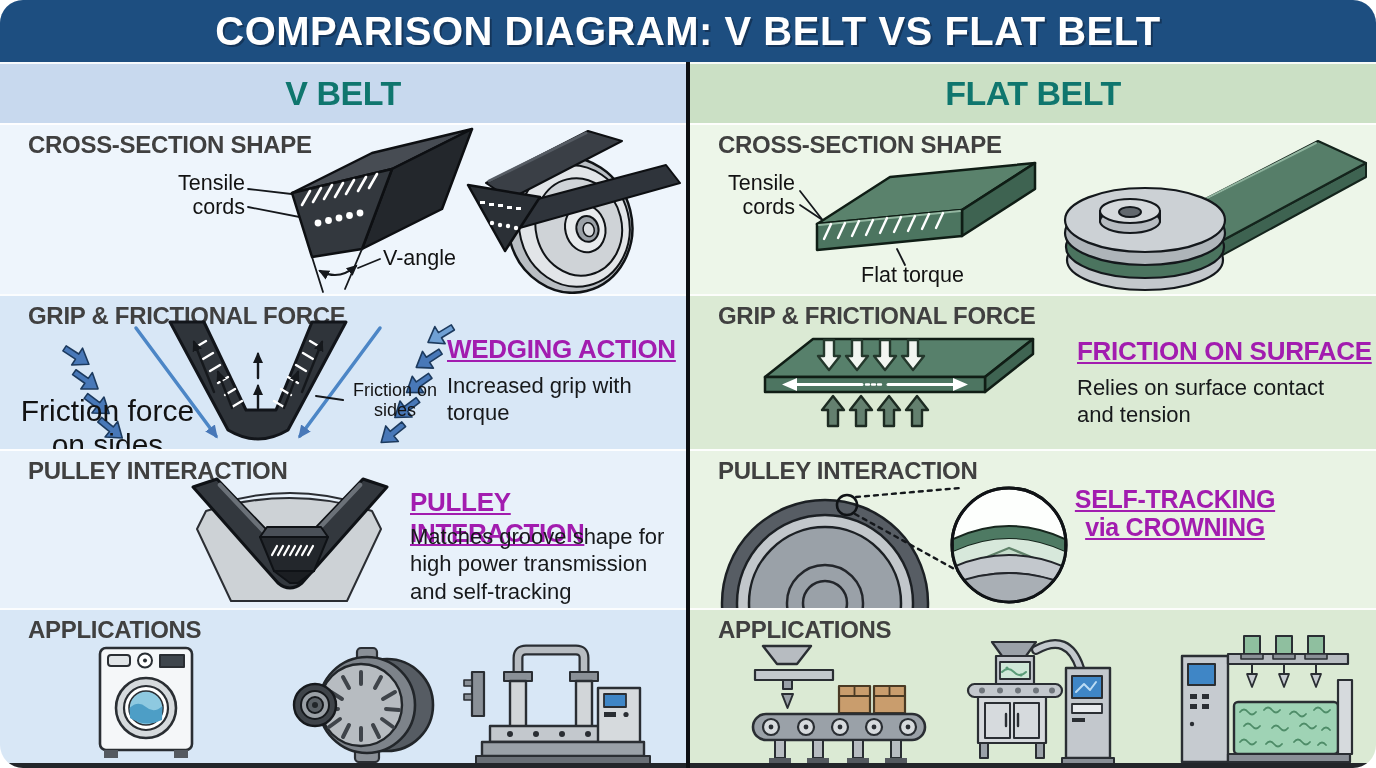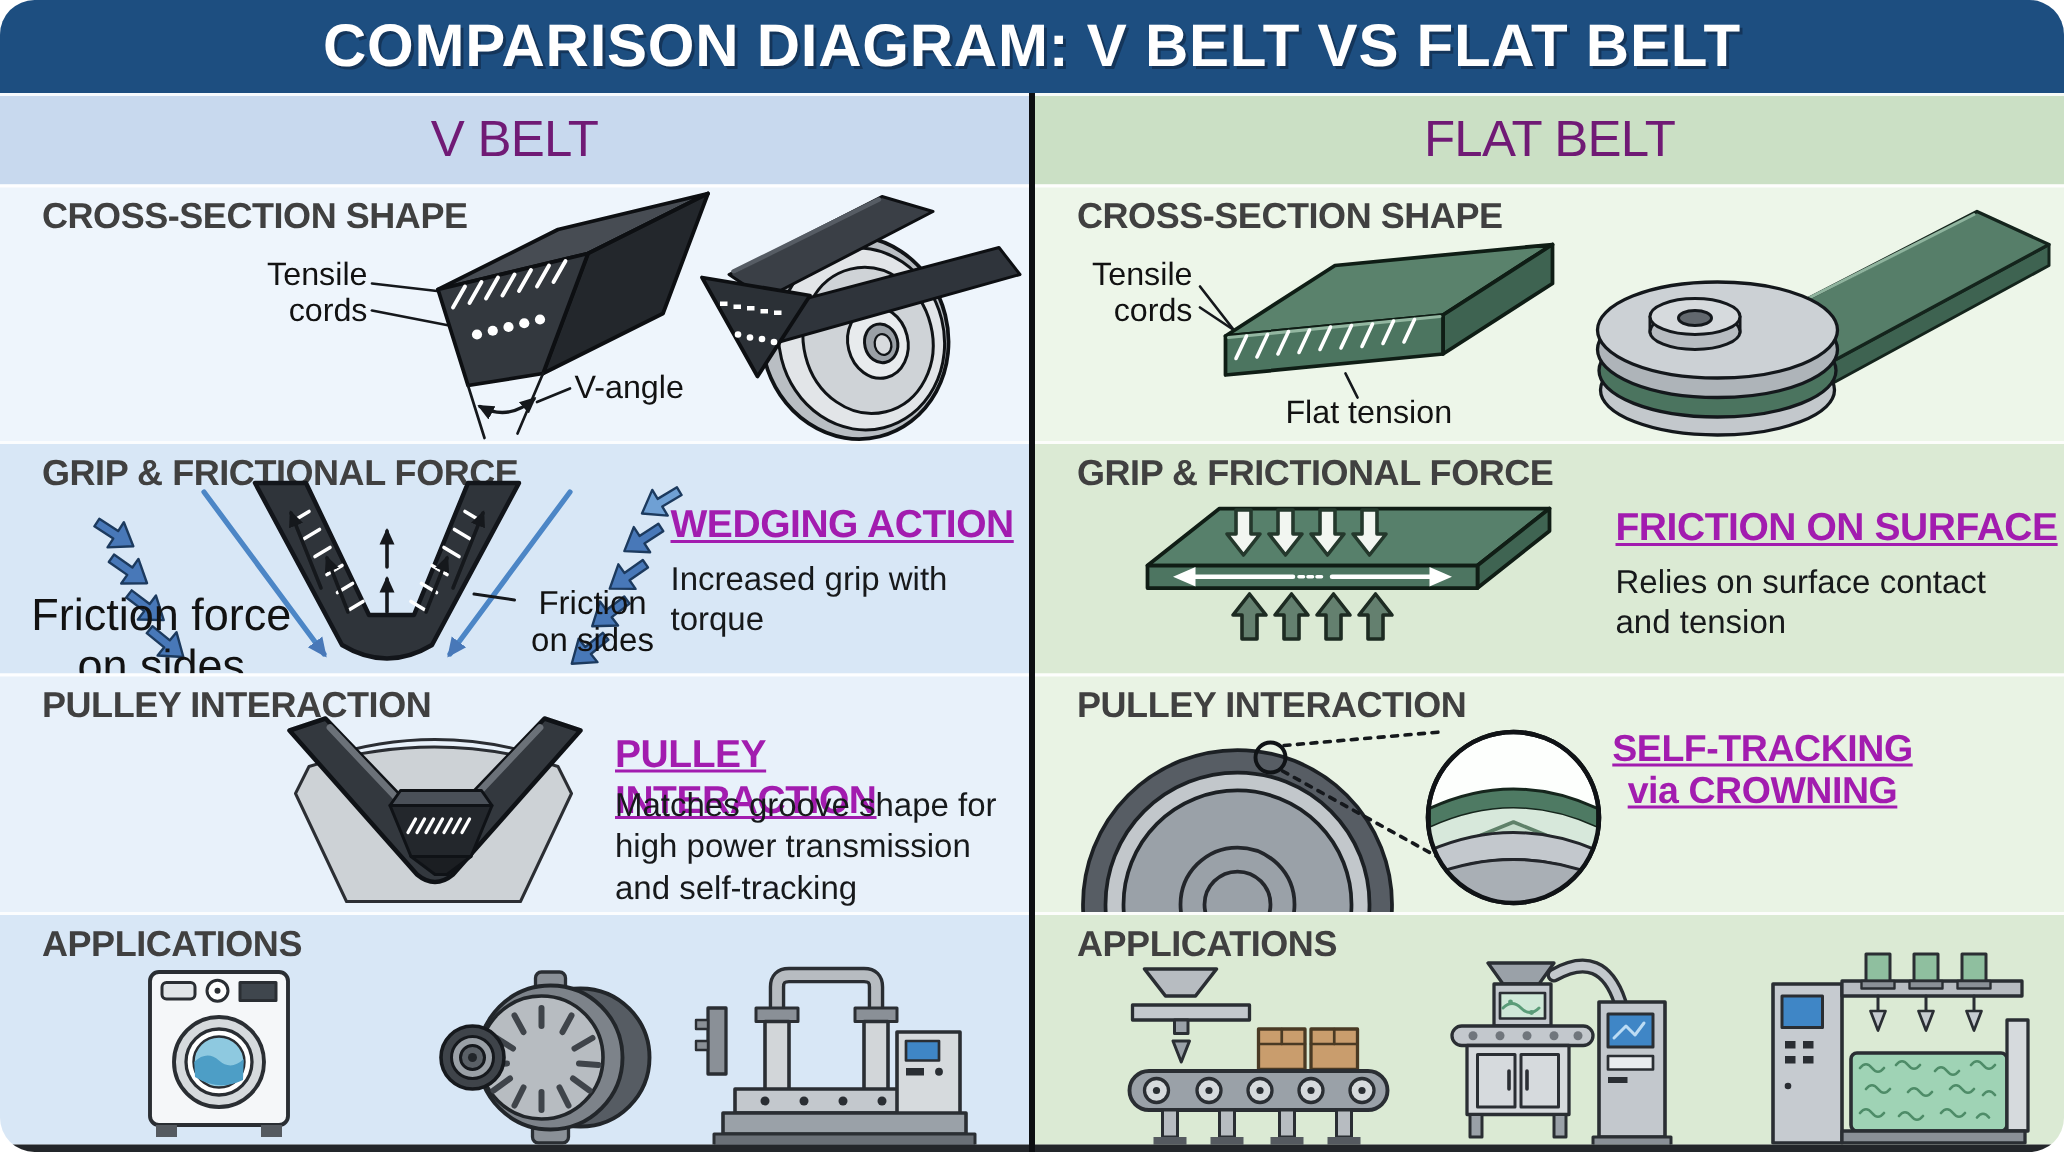--- a/index.html
+++ b/index.html
@@ -7,21 +7,21 @@
           font-family:"Liberation Sans","DejaVu Sans",sans-serif;border-radius:23px;}
   .abs{position:absolute;}
   #title-bar{left:0;top:0;width:1376px;height:62px;background:#1d4e80;
              display:flex;align-items:center;justify-content:center;}
   #title-bar .t{color:#ffffff;font-size:40px;font-weight:bold;letter-spacing:.5px;
                 text-shadow:2px 2px 0 rgba(10,25,45,.45);}
   .col-head{top:62px;height:61px;display:flex;align-items:center;justify-content:center;
             border-top:2px solid rgba(255,255,255,.85);box-sizing:border-box;}
   #col-head-v{left:0;width:686px;background:#c8d9ee;}
   #col-head-f{left:690px;width:686px;background:#cbe0c5;}
-  .col-head .t{font-size:34px;font-weight:normal;color:#701a75;letter-spacing:-.5px;}
+  .col-head .t{font-size:34px;font-weight:bold;color:#0f766e;letter-spacing:-.5px;}
   .cell{position:absolute;overflow:hidden;border-top:2px solid rgba(255,255,255,.9);box-sizing:border-box;}
   .vL{left:0;width:686px;} .fL{left:690px;width:686px;}
   .r1{top:123px;height:171px;} .r2{top:294px;height:155px;}
   .r3{top:449px;height:159px;} .r4{top:608px;height:155px;}
   .v-pale{background:#eef5fc;} .v-tint{background:#d8e7f6;} .v-soft{background:#e8f1fa;}
   .f-pale{background:#edf6e9;} .f-tint{background:#dbead4;} .f-soft{background:#e9f3e4;}
   #divider{left:686px;top:62px;width:4px;height:706px;background:#0d0f12;z-index:5;}
   #bottom-edge{left:0;top:763px;width:1376px;height:5px;background:#23262a;z-index:4;}
   .sec-h{position:absolute;left:28px;top:6px;font-size:24px;font-weight:bold;
          color:#404040;letter-spacing:-.3px;}
@@ -155,21 +155,21 @@
         <ellipse cx="455" cy="108" rx="80" ry="32" fill="#aeb4b9" stroke="#14181c" stroke-width="2.2"></ellipse>
         <ellipse cx="455" cy="95" rx="80" ry="32" fill="#ccd1d5" stroke="#14181c" stroke-width="2.2"></ellipse>
         <line x1="410" y1="86" x2="410" y2="97" stroke="#14181c" stroke-width="2"></line>
         <line x1="470" y1="86" x2="470" y2="97" stroke="#14181c" stroke-width="2"></line>
         <ellipse cx="440" cy="96" rx="30" ry="12" fill="#b7bcc1" stroke="#14181c" stroke-width="2"></ellipse>
         <ellipse cx="440" cy="86" rx="30" ry="12" fill="#d6dadd" stroke="#14181c" stroke-width="2"></ellipse>
         <ellipse cx="440" cy="87" rx="11" ry="5" fill="#62686e" stroke="#14181c" stroke-width="2"></ellipse>
       </g>
     </svg>
     <div class="lbl rgt" style="left:10px;top:46px;width:95px;">Tensile cords</div>
-    <div class="lbl ctr" style="left:140px;top:138px;width:165px;">Flat tension</div>
+    <div class="lbl ctr" style="left:140px;top:138px;width:165px;">Flat torque</div>
   </div>
 
   <div class="cell vL r2 v-tint">
     <div class="sec-h">GRIP &amp; FRICTIONAL FORCE</div>
     <svg width="686" height="155" viewBox="0 0 686 155">
       <defs>
         <marker id="vgk" markerUnits="userSpaceOnUse" markerWidth="14" markerHeight="14" refX="9" refY="6" orient="auto">
           <path d="M0,1 L11,6 L0,11 Z" fill="#15181c"></path>
         </marker>
         <marker id="vgb" markerUnits="userSpaceOnUse" markerWidth="16" markerHeight="16" refX="10" refY="7" orient="auto">
@@ -214,21 +214,21 @@
         <use href="#blkarrow" transform="translate(106,116) rotate(39)"></use>
         <use href="#blkarrow" transform="translate(446,64) rotate(147)"></use>
         <use href="#blkarrow" transform="translate(436,88) rotate(145)"></use>
         <use href="#blkarrow" transform="translate(424,112) rotate(143)"></use>
         <use href="#blkarrow" transform="translate(410,136) rotate(141)"></use>
         <use href="#blkarrow" transform="translate(458,40) rotate(149)" fill="#6fa0d4"></use>
       </g>
       <line x1="343" y1="104" x2="316" y2="100" stroke="#15181c" stroke-width="2"></line>
     </svg>
     <div class="lbl ctr" style="left:20px;top:98px;width:175px;font-size:30px;">Friction force on sides</div>
-    <div class="lbl ctr" style="left:345px;top:94px;width:100px;font-size:22px;">Friction on sides</div>
+    <div class="lbl ctr" style="left:345px;top:84px;width:100px;font-size:18px;">Friction on sides</div>
     <div class="co-t" style="left:447px;top:38px;">WEDGING ACTION</div>
     <div class="co-b" style="left:447px;top:76px;width:205px;">Increased grip with torque</div>
   </div>
 
   <div class="cell fL r2 f-tint">
     <div class="sec-h">GRIP &amp; FRICTIONAL FORCE</div>
     <svg width="686" height="155" viewBox="0 0 686 155">
       <defs>
         <path id="fgarrow" d="M-5,0 L5,0 L5,16 L11,16 L0,30 L-11,16 L-5,16 Z"></path>
       </defs>

